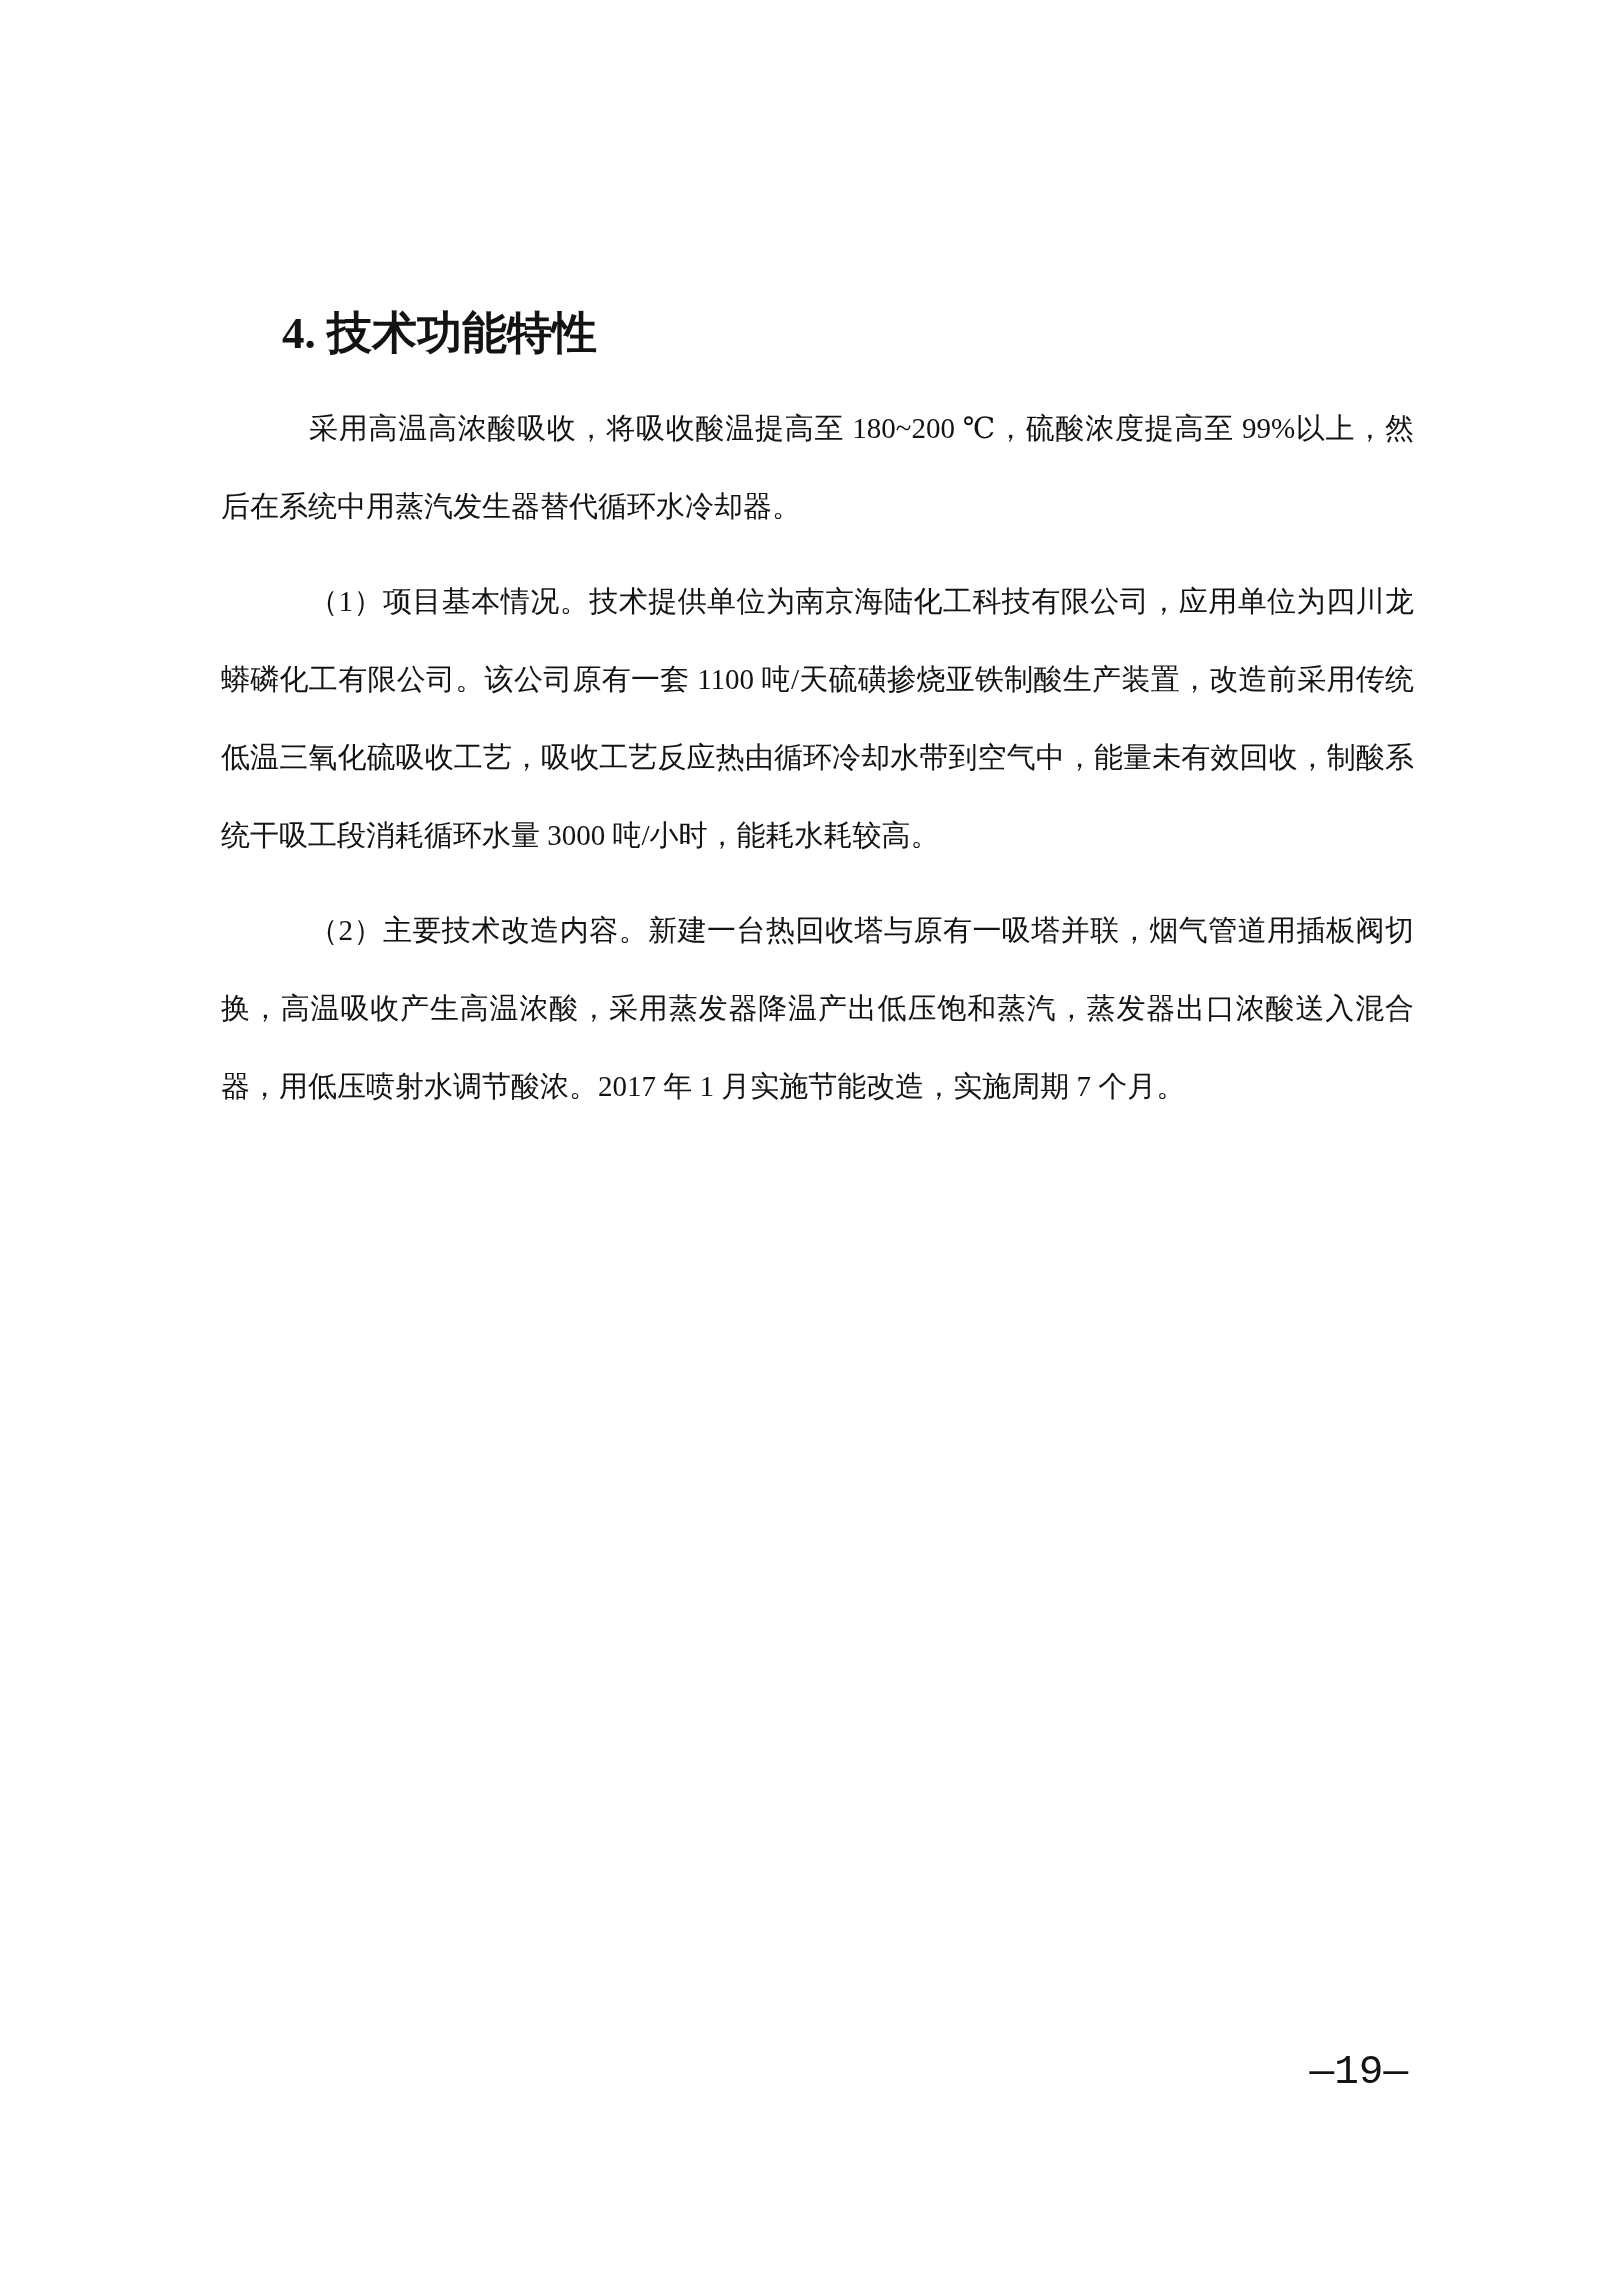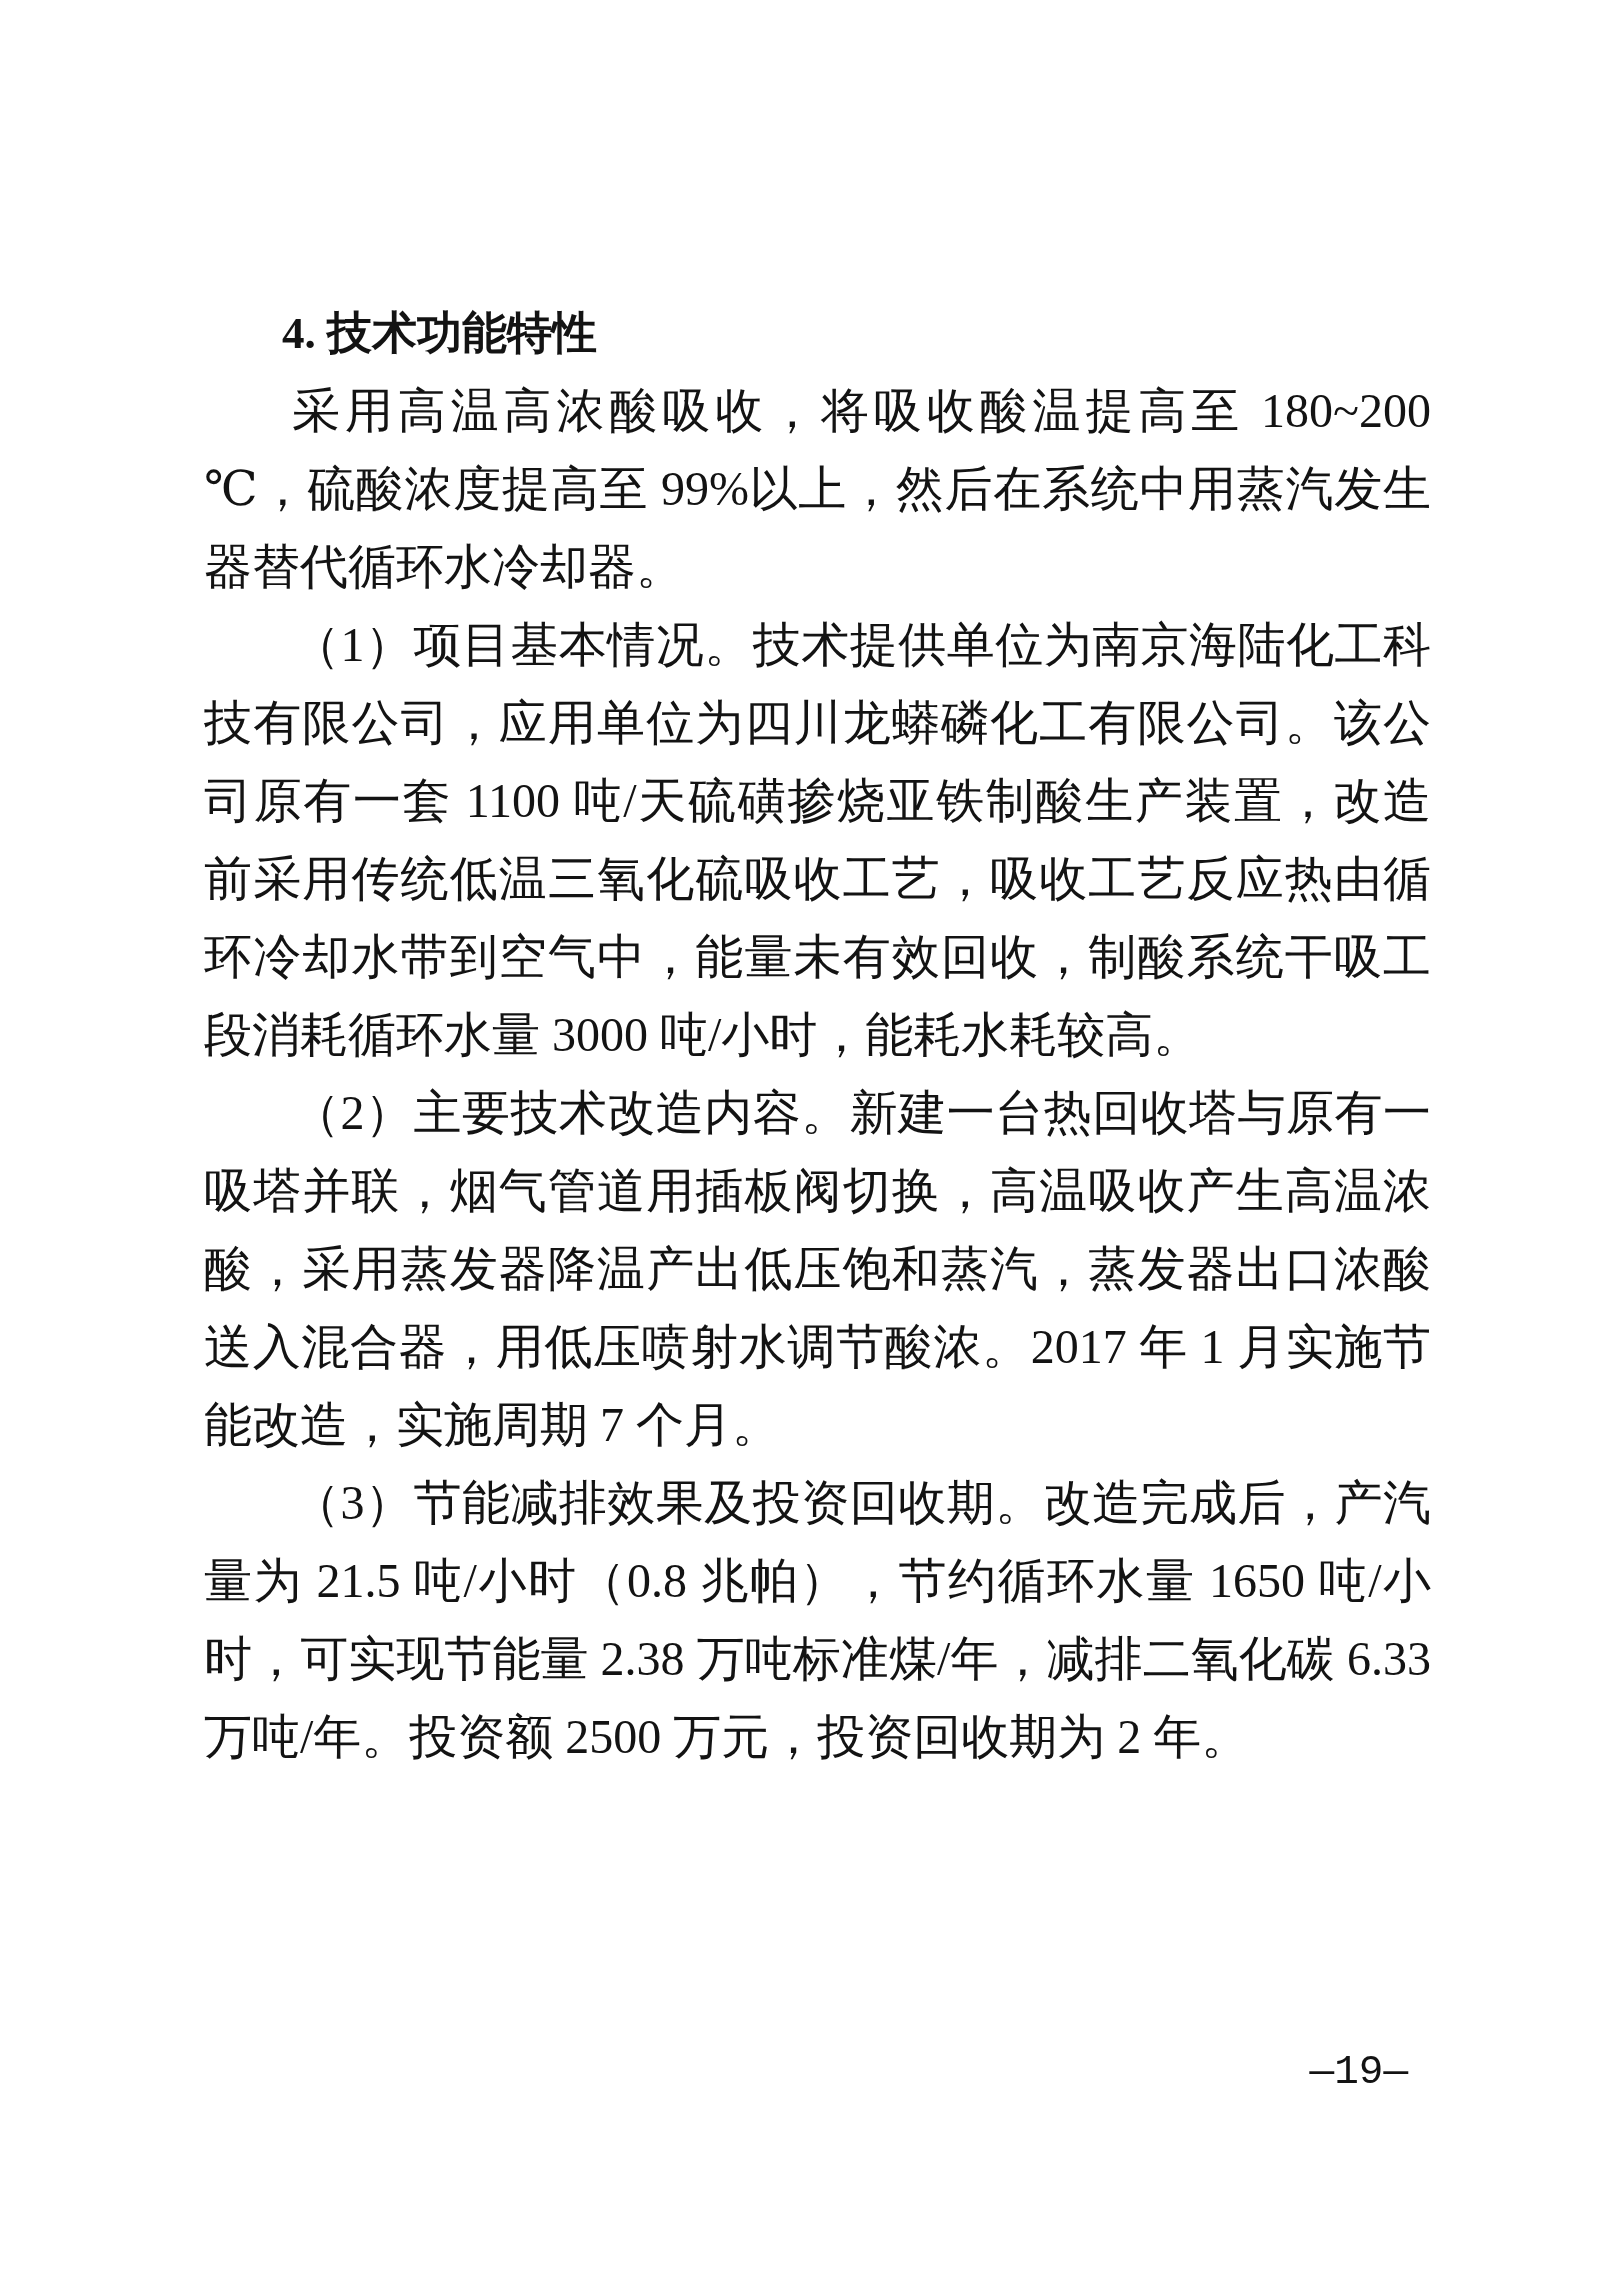--- a/index.html
+++ b/index.html
@@ -30,23 +30,23 @@
     margin: 0;
     font-family: Liberation Serif, serif;
     font-weight: bold;
     font-size: 45px;
     line-height: 78px;
     text-indent: 78px;
     color: #131313;
     white-space: nowrap;
   }
   .doc-para {
-    margin: 0;
+    margin: 17px;
     font-family: "Liberation Serif", "DejaVu Serif", serif;
-    font-size: 48px;
+    font-size: 29px;
     line-height: 78px;
     text-indent: 88px;
     text-align: justify;
     text-justify: inter-character;
     color: #131313;
   }
   .page-number {
     position: absolute;
     top: 2049px;
     right: 212px;
@@ -66,20 +66,19 @@
 
     <h2 class="doc-heading">4. 技术功能特性</h2>
 
     <p class="doc-para">采用高温高浓酸吸收，将吸收酸温提高至 180~200 ℃，硫酸浓度提高至 99%以上，然后在系统中用蒸汽发生器替代循环水冷却器。</p>
 
 
     <p class="doc-para">（1）项目基本情况。技术提供单位为南京海陆化工科技有限公司，应用单位为四川龙蟒磷化工有限公司。该公司原有一套 1100 吨/天硫磺掺烧亚铁制酸生产装置，改造前采用传统低温三氧化硫吸收工艺，吸收工艺反应热由循环冷却水带到空气中，能量未有效回收，制酸系统干吸工段消耗循环水量 3000 吨/小时，能耗水耗较高。</p>
 
     <p class="doc-para">（2）主要技术改造内容。新建一台热回收塔与原有一吸塔并联，烟气管道用插板阀切换，高温吸收产生高温浓酸，采用蒸发器降温产出低压饱和蒸汽，蒸发器出口浓酸送入混合器，用低压喷射水调节酸浓。2017 年 1 月实施节能改造，实施周期 7 个月。</p>
 
-    <p class="doc-para">（3）节能减排效果及投资回收期。改造完成后，产汽量为 21.5 吨/小时（0.8 兆帕），节约循环水量 1650 吨/小时，可实现节能量 2.38 万吨标准煤/年，减排二氧化碳 6.33 万吨/年。投资额 2500 万元，投资回收期为 2 年。</p>
 
   </div>
 
   <div class="page-number">—19—</div>
 
 </div>
 
 
 </body></html>

